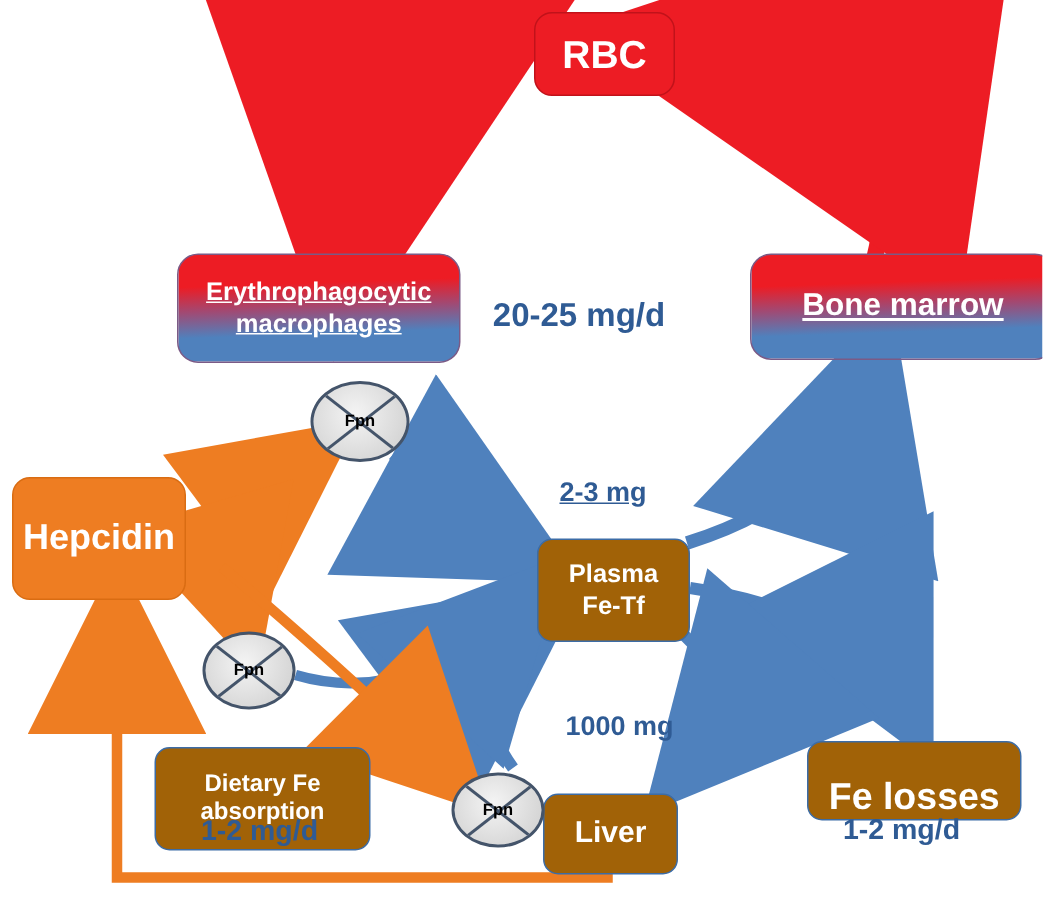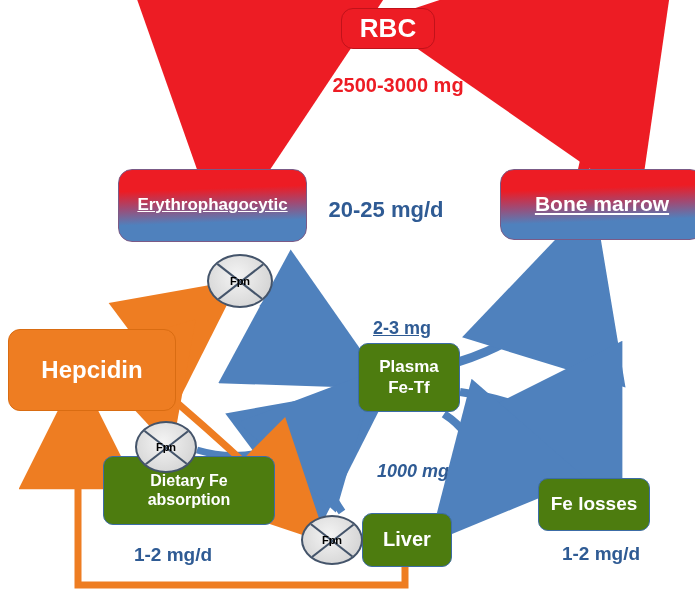--- a/index.html
+++ b/index.html
@@ -15,21 +15,21 @@
     position:absolute;
     display:flex;flex-direction:column;align-items:center;justify-content:center;
     color:#fff;font-weight:bold;text-align:center;line-height:1.18;
     box-sizing:border-box;
   }
   .node.red{background:#ed1c24;border-radius:12px;border:1px solid #c1121a;}
   .node.grad{
     background:linear-gradient(178deg,#ed1c24 28%,#a04a74 50%,#4f81bd 72%);
     border-radius:14px;border:1px solid #7b5a86;text-decoration:underline;
   }
-  .node.blue{background:#4d7c0f;border-radius:10px;border:1px solid #3c6ca6;}
+  .node.blue{background:#a16207;border-radius:10px;border:1px solid #3c6ca6;margin-top:16px;}
   .node.orange{background:#ee7d22;border-radius:12px;border:1px solid #d96c12;}
   .anno{
     position:absolute;font-weight:bold;white-space:nowrap;
     transform:translateX(-50%);
   }
   .anno.blue{color:#2f5b94;text-align:right;}
   .anno.red{color:#ed1c24;}
   .fpn{
     position:absolute;border-radius:50%;
     background:radial-gradient(circle at 45% 40%, #f4f4f4 0%, #d2d2d2 85%);
@@ -72,59 +72,59 @@
     <path d="M 342,512 C 315,475 321,437 356,411" fill="none" stroke="#4f81bd" stroke-width="8" marker-end="url(#mb)"></path>
     <path d="M 444,414 C 481,438 486,478 459,509" fill="none" stroke="#4f81bd" stroke-width="8" marker-end="url(#mb)"></path>
     <path d="M 197,450 C 258,468 314,438 350,399" fill="none" stroke="#4f81bd" stroke-width="7" marker-end="url(#mb)"></path>
 
     <path d="M 148,348 L 211,301" fill="none" stroke="#ee7d22" stroke-width="7" marker-end="url(#mo)"></path>
     <path d="M 148,368 L 162,416" fill="none" stroke="#ee7d22" stroke-width="7" marker-end="url(#mo)"></path>
     <path d="M 148,378 C 212,432 266,482 302,518" fill="none" stroke="#ee7d22" stroke-width="7" marker-end="url(#mo)"></path>
     <path d="M 405,565 L 405,585 L 78,585 L 78,406" fill="none" stroke="#ee7d22" stroke-width="7" marker-end="url(#mo)"></path>
   </svg>
 
-  <div class="node red" style="left:341px;top:8px;width:94px;height:41px;font-size:26px;align-items:center;">
+  <div class="node red" style="left:356px;top:8px;width:94px;height:56px;font-size:26px;align-items:center;">
     <span>RBC</span>
   </div>
 
   <div class="node grad" style="left:118px;top:169px;width:189px;height:73px;font-size:17px;">
     <span>Erythrophagocytic</span>
+    <span>macrophages</span>
   </div>
 
   <div class="node grad" style="left:500px;top:169px;width:204px;height:71px;font-size:21px;">
     <span>Bone marrow</span>
   </div>
 
-  <div class="node orange" style="left:8px;top:329px;width:168px;height:82px;font-size:24px;">
+  <div class="node orange" style="left:8px;top:318px;width:116px;height:82px;font-size:24px;">
     <span>Hepcidin</span>
   </div>
 
   <div class="node blue" style="left:358px;top:343px;width:102px;height:69px;font-size:17px;">
     <span>Plasma</span>
     <span>Fe-Tf</span>
   </div>
 
-  <div class="node blue" style="left:103px;top:456px;width:172px;height:69px;font-size:16px;">
+  <div class="node blue" style="left:103px;top:482px;width:144px;height:69px;font-size:16px;">
     <span>Dietary Fe</span>
     <span>absorption</span>
   </div>
 
   <div class="node blue" style="left:362px;top:513px;width:90px;height:54px;font-size:20px;">
     <span>Liver</span>
   </div>
 
-  <div class="node blue" style="left:538px;top:478px;width:112px;height:53px;font-size:19px;">
+  <div class="node blue" style="left:538px;top:478px;width:143px;height:53px;font-size:25px;justify-content:flex-end;">
     <span>Fe losses</span>
   </div>
 
-  <div class="anno red" style="left:398px;top:74px;font-size:20px;">2500-3000 mg</div>
   <div class="anno blue" style="left:386px;top:197px;font-size:22px;">20-25 mg/d</div>
   <div class="anno blue" style="left:402px;top:318px;font-size:18px;text-decoration:underline;">2-3 mg</div>
   <div class="anno blue" style="left:173px;top:544px;font-size:19px;">1-2 mg/d</div>
-  <div class="anno blue" style="left:413px;top:461px;font-size:18px;font-style:italic;">1000 mg</div>
+  <div class="anno blue" style="left:413px;top:474px;font-size:18px;">1000 mg</div>
   <div class="anno blue" style="left:601px;top:543px;font-size:19px;">1-2 mg/d</div>
 
   <div class="fpn" style="left:207px;top:254px;width:66px;height:54px;">
     <div class="xline a"></div>
     <div class="xline b"></div>
     <span>Fpn</span>
   </div>
 
   <div class="fpn" style="left:135px;top:421px;width:62px;height:52px;">
     <div class="xline a"></div>

